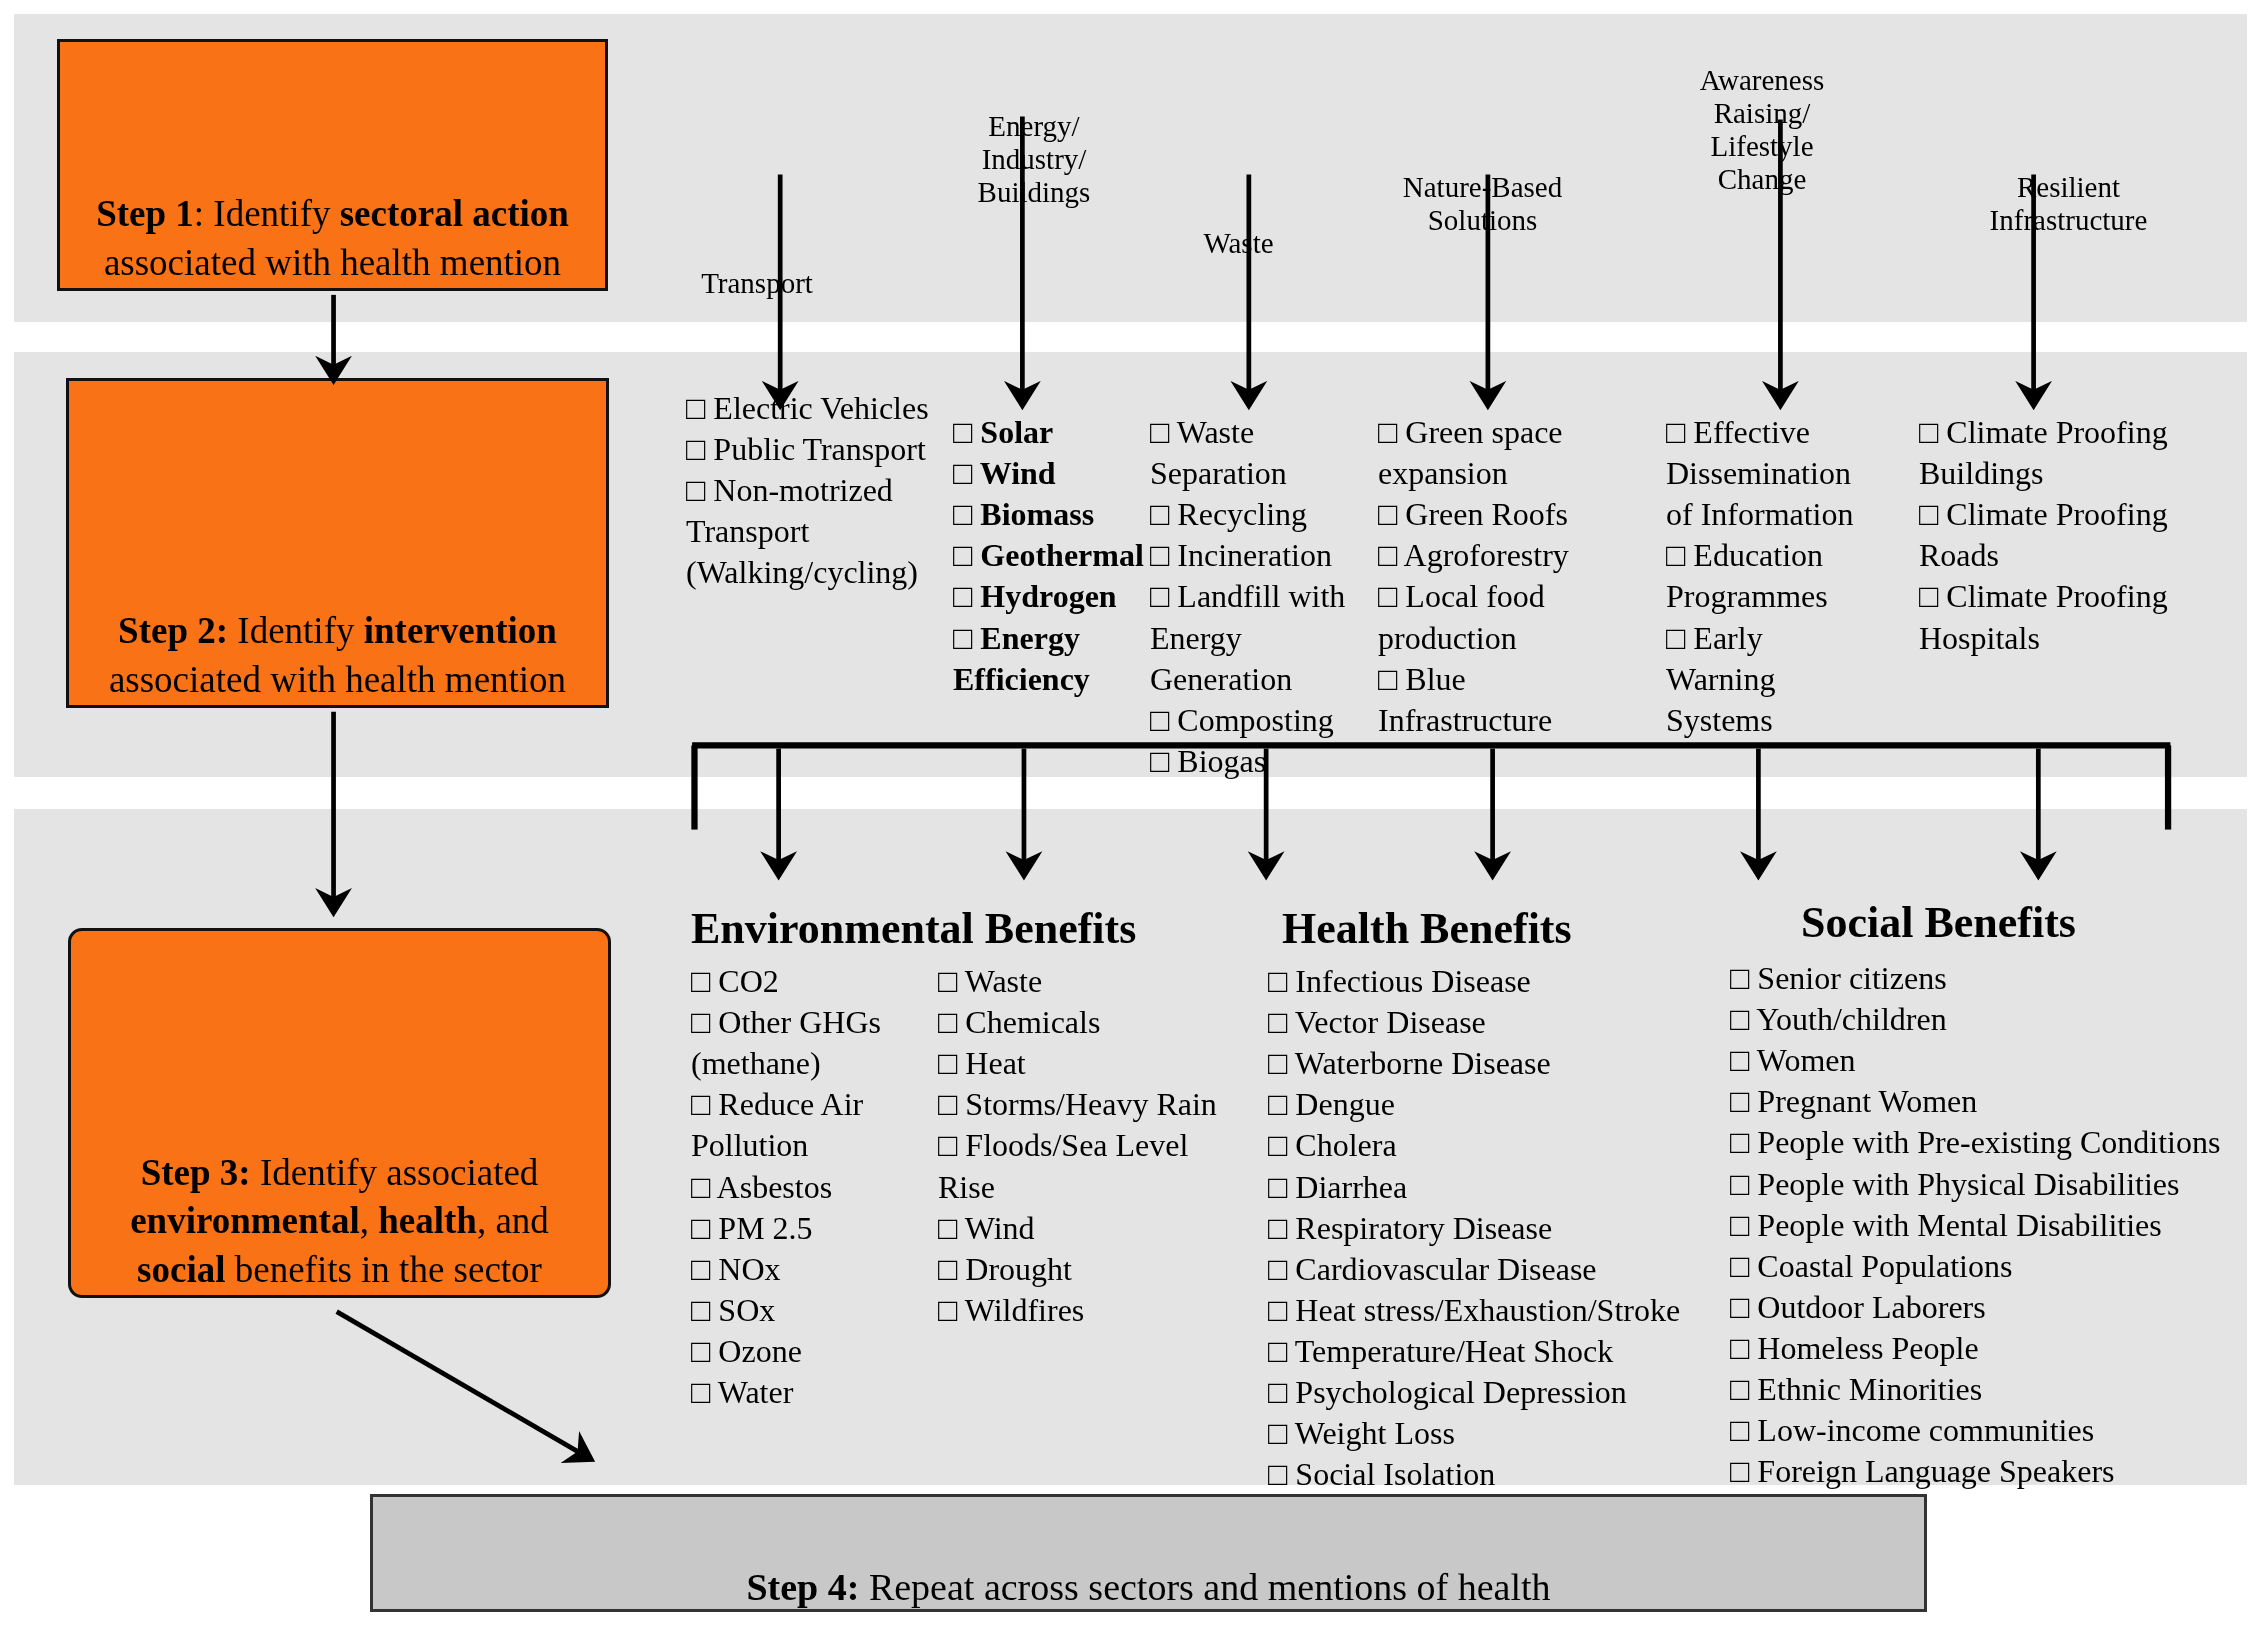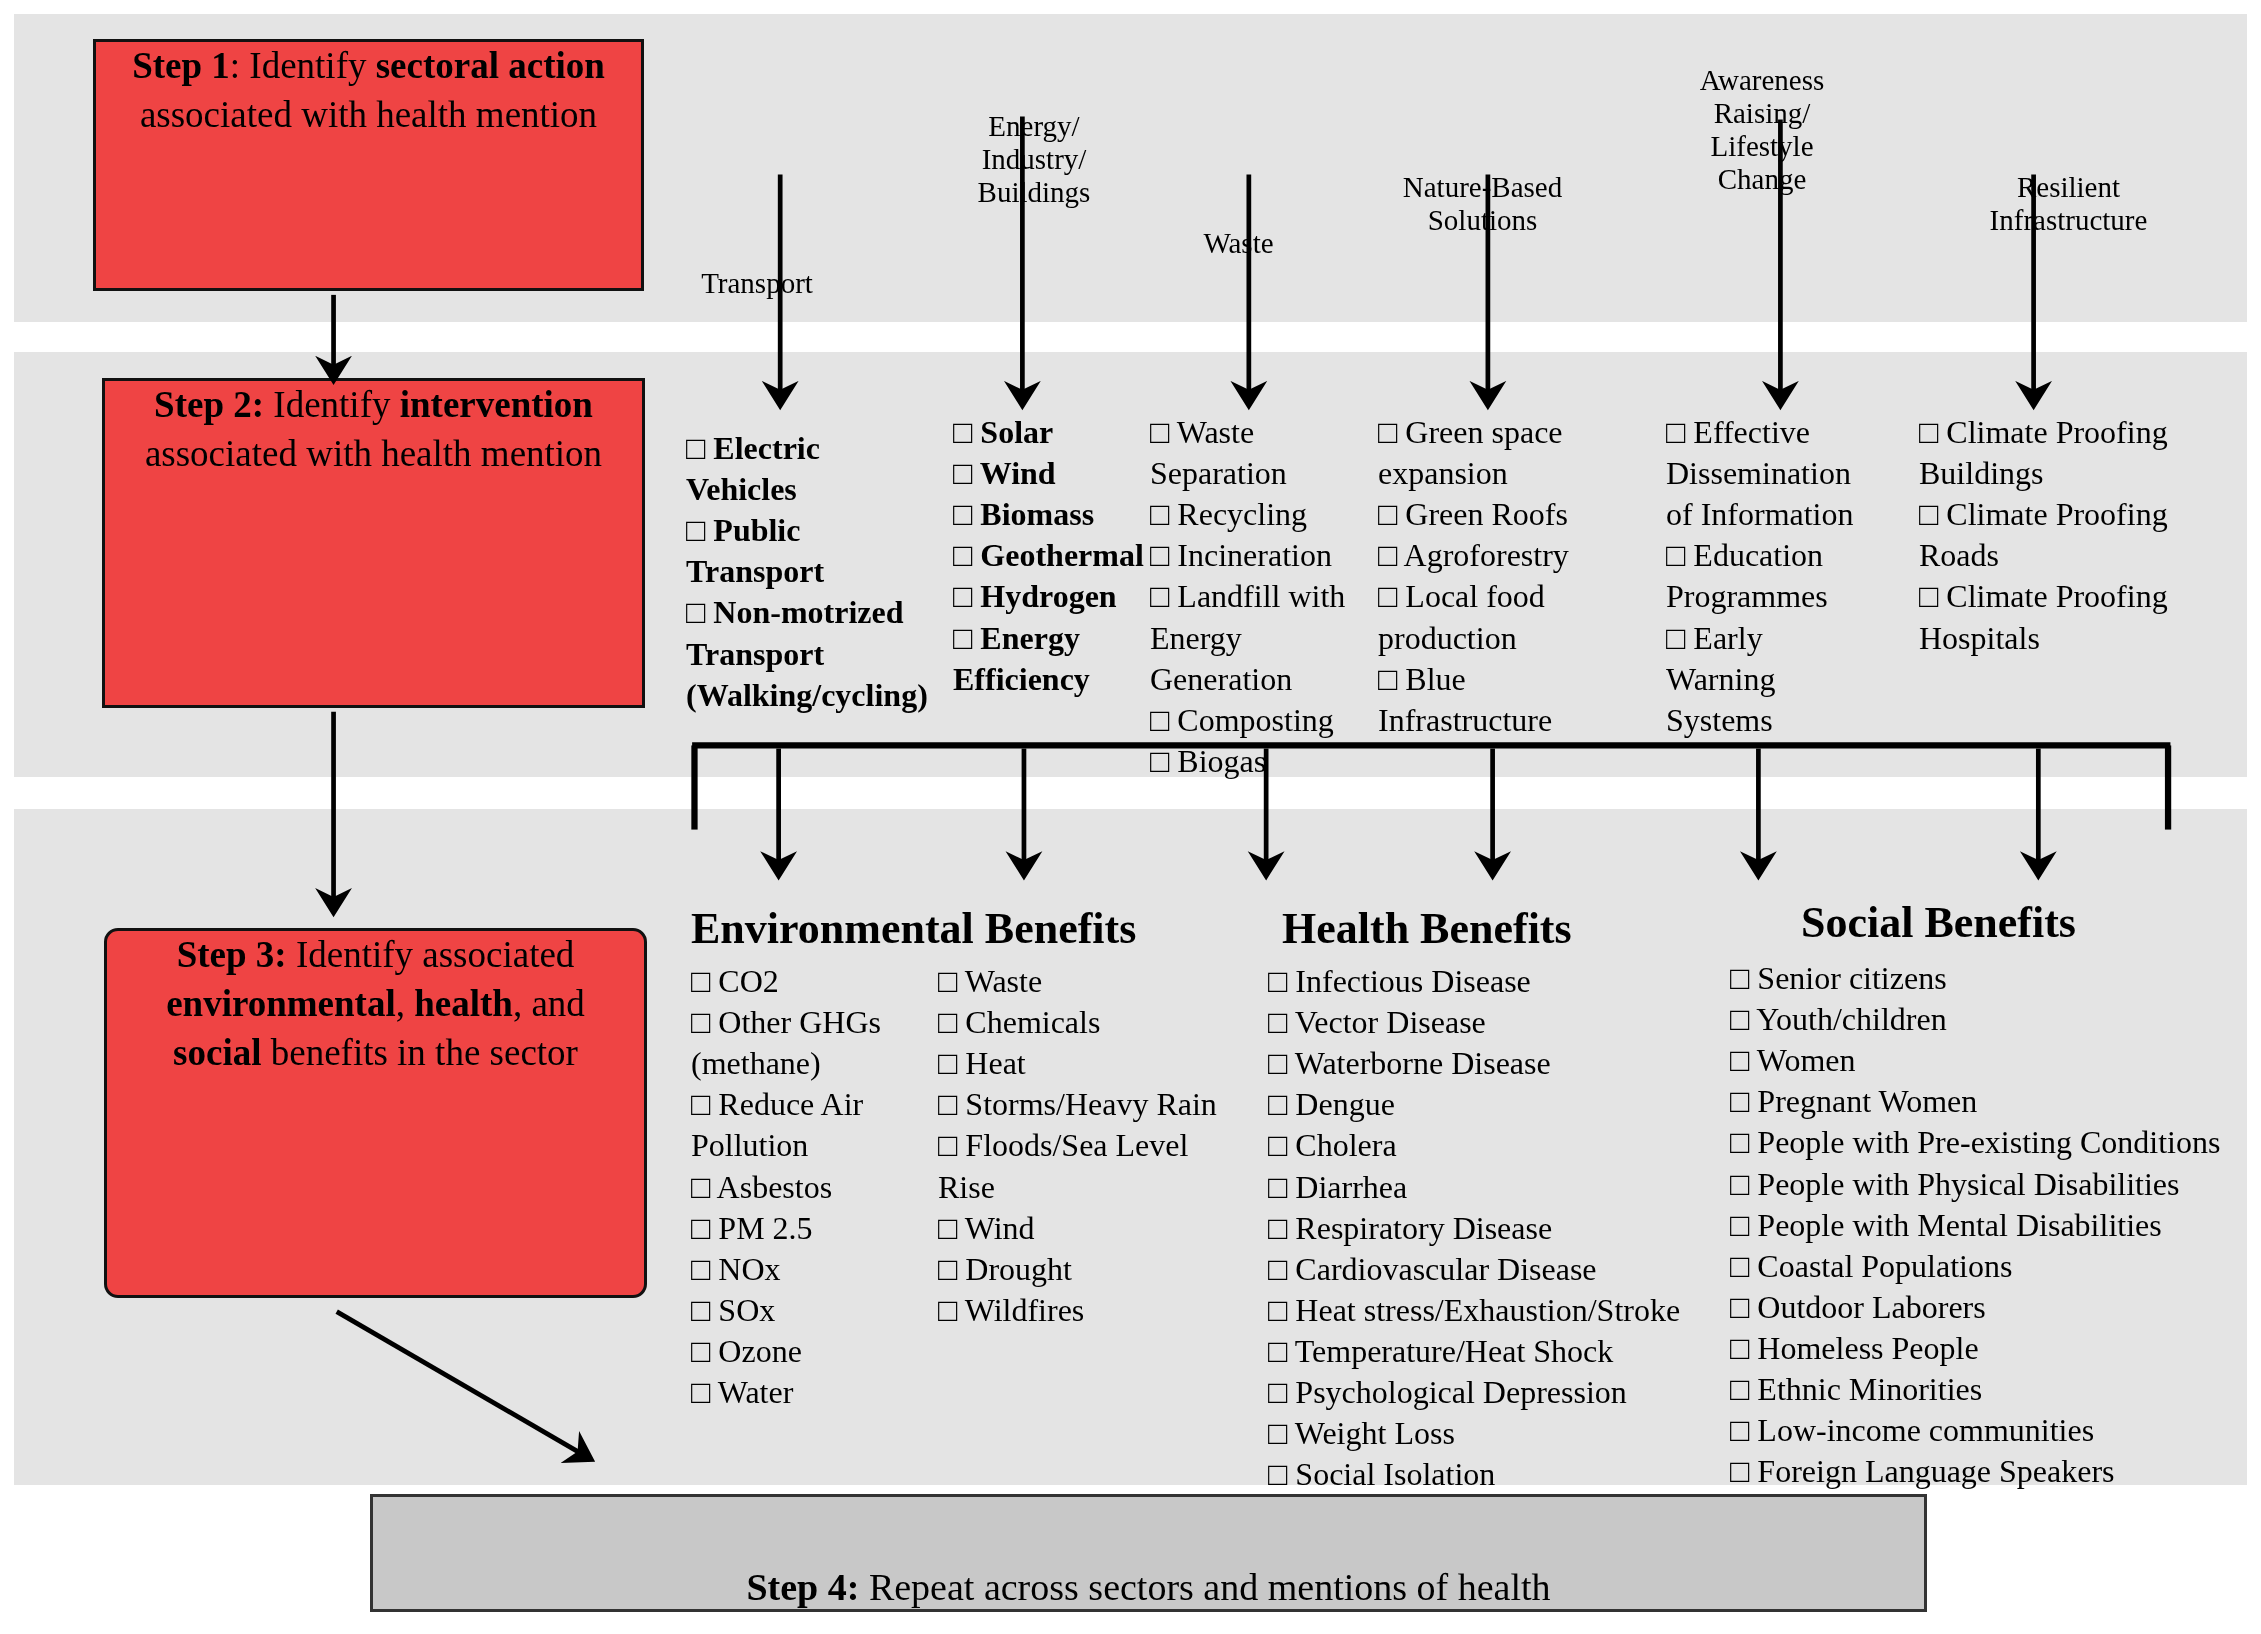--- a/index.html
+++ b/index.html
@@ -2,23 +2,23 @@
 <html style="font-size:12.6px"><head>
 <meta charset="utf-8">
 <style>
   html,body{margin:0;padding:0;background:#ffffff;}
   body{width:2261px;height:1634px;position:relative;
        font-family:"Liberation Serif","DejaVu Serif",serif;color:#000;}
   .band{position:absolute;left:14px;width:2233px;background:#e4e4e4;}
   #band1{top:14px;height:308px;}
   #band2{top:352px;height:425px;}
   #band3{top:809px;height:676px;}
-  .stepbox{position:absolute;background:#ef4444;border:3.9px solid #111;
-           box-sizing:border-box;display:flex;align-items:flex-start;justify-content:center;
-           text-align:center;line-height:1.32;margin-left:36px;}
+  .stepbox{position:absolute;background:#f97316;border:3.9px solid #111;
+           box-sizing:border-box;display:flex;align-items:flex-end;justify-content:center;
+           text-align:center;line-height:1.32;}
   #step1{left:57px;top:39px;width:551px;height:252px;font-size:37px;padding:0 20.4px;}
   #step2{left:66px;top:378px;width:543px;height:330px;font-size:37px;padding:0 20.4px;}
   #step3{left:68px;top:928px;width:543px;height:370px;font-size:37px;padding:0 19px;border-radius:14px;}
   #step4{position:absolute;left:370px;top:1494px;width:1557px;height:118px;
          background:#c8c8c8;border:3.1px solid #333;box-sizing:border-box;
          display:flex;align-items:flex-end;justify-content:center;font-size:38px;}
   .stepbox b,#step4 b{font-weight:bold;}
   .sector-head{position:absolute;text-align:center;font-weight:normal;font-size:29px;
                line-height:1.14;}
   .col{position:absolute;font-size:32px;line-height:1.285;}
@@ -77,21 +77,21 @@
   <div>Awareness</div>
   <div>Raising/</div>
   <div>Lifestyle</div>
   <div>Change</div>
 </div>
 <div class="sector-head" style="left:1911px;top:171px;width:315px;">
   <div>Resilient</div>
   <div>Infrastructure</div>
 </div>
 
-<div class="col" id="c-transport" style="left:686px;top:428px;width:252px;font-weight:bold;">
+<div class="col" id="c-transport" style="left:686px;top:388px;width:252px;">
     <div class="it"><span>□ </span><span>Electric Vehicles</span></div>
     <div class="it"><span>□ </span><span>Public Transport</span></div>
     <div class="it"><span>□ </span><span>Non-motrized Transport (Walking/cycling)</span></div>
   </div>
 <div class="col" id="c-energy" style="left:953px;top:412px;width:193px;font-weight:bold;">
     <div class="it"><span>□ </span><span>Solar</span></div>
     <div class="it"><span>□ </span><span>Wind</span></div>
     <div class="it"><span>□ </span><span>Biomass</span></div>
     <div class="it"><span>□ </span><span>Geothermal</span></div>
     <div class="it"><span>□ </span><span>Hydrogen</span></div>

